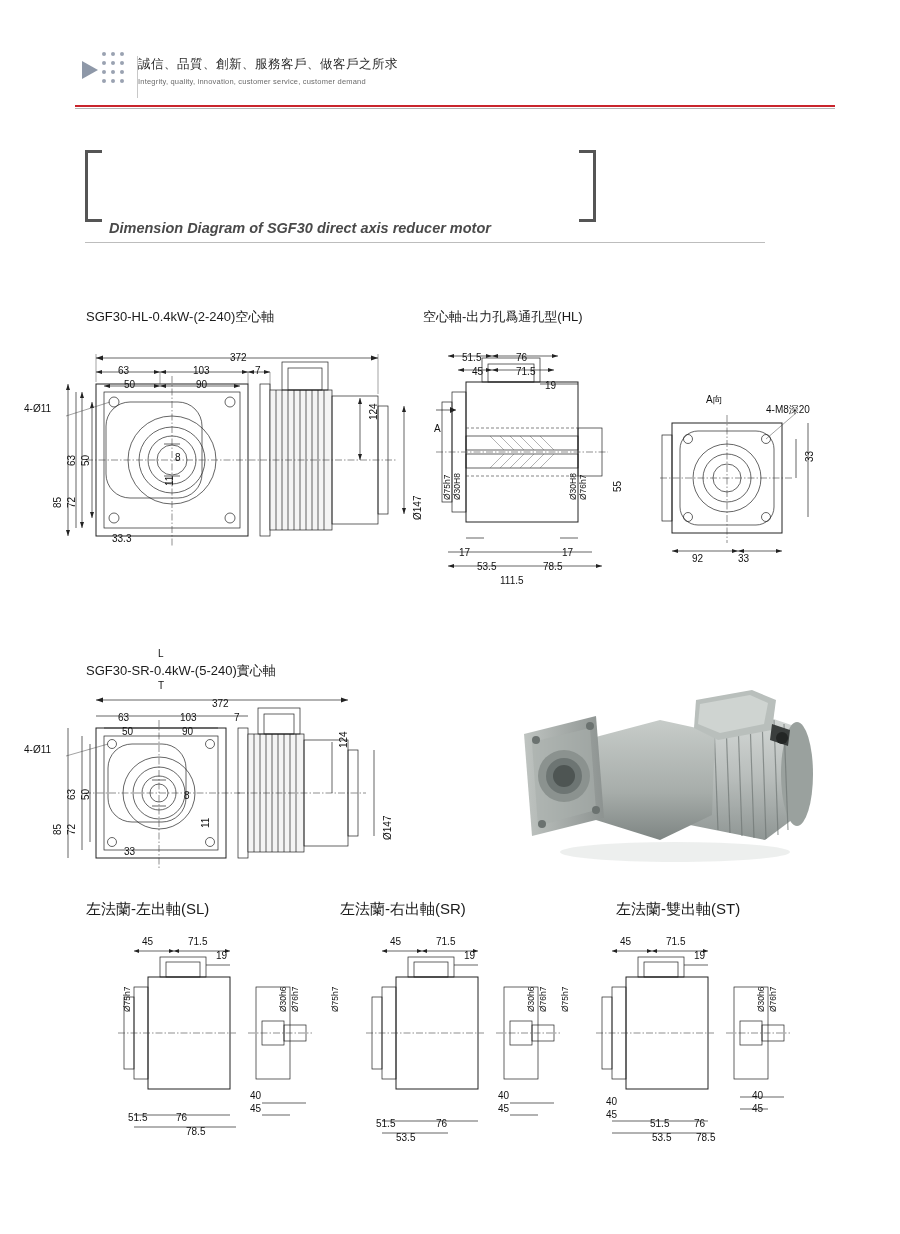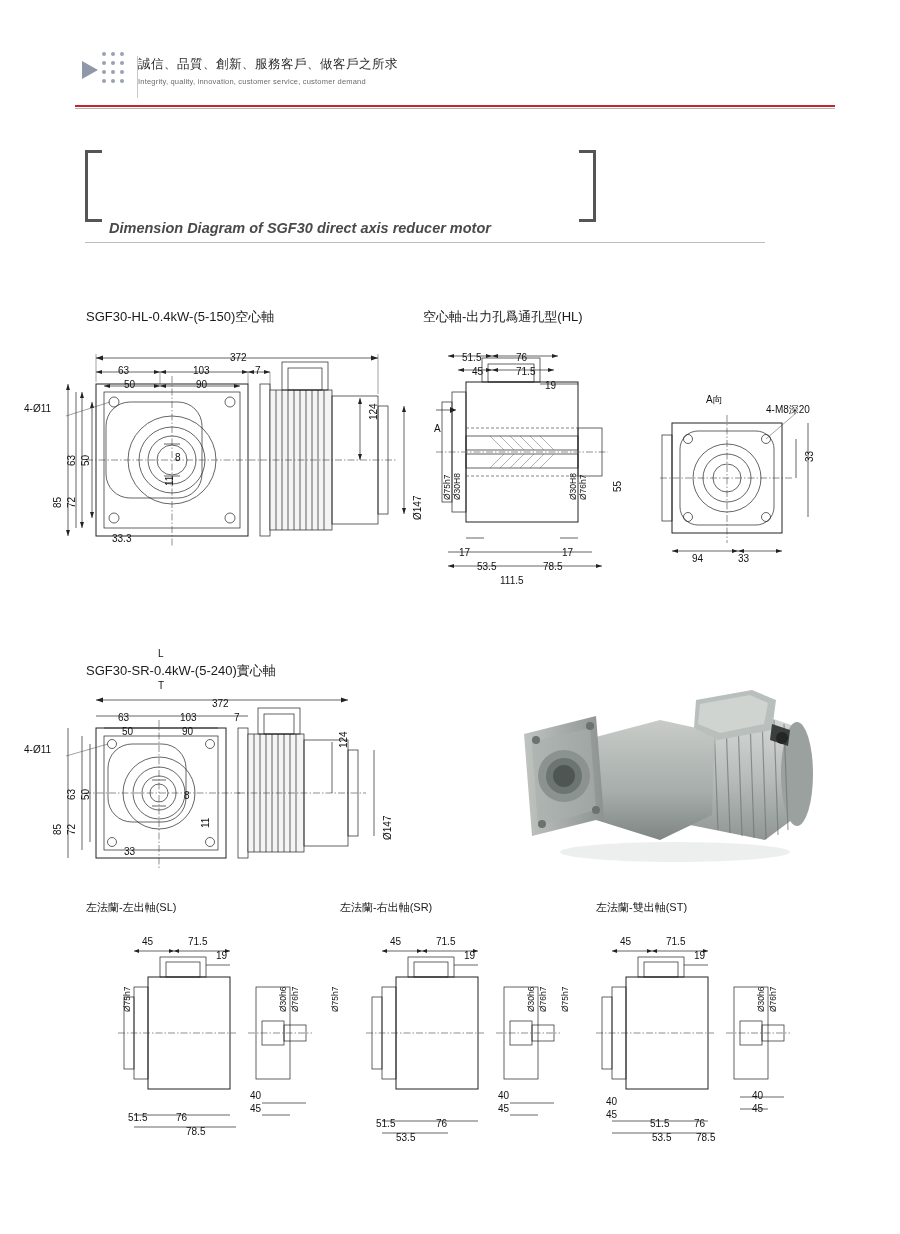--- a/index.html
+++ b/index.html
@@ -166,21 +166,21 @@
 
   
   .sect-label {
     position: absolute;
     font-size: 13px;
     color: #1a1a1a;
     white-space: nowrap;
   }
   .sub-label {
     position: absolute;
-    font-size: 11px;
+    font-size: 15px;
     color: #1a1a1a;
     white-space: nowrap;
   }
   .dim {
     position: absolute;
     font-size: 10px;
     color: #111;
     white-space: nowrap;
     font-family: "Liberation Sans", sans-serif;
   }
@@ -238,21 +238,21 @@
   <div class="header-rule-thin"></div>
 </div>
 
 <div class="title-block">
   <div class="title-bracket-l"></div>
   <div class="title-bracket-r"></div>
   <div class="title-en">Dimension Diagram of SGF30 direct axis reducer motor</div>
   <div class="title-underline"></div>
 </div>
 
-<div class="sect-label" style="left:86px; top:308px;">SGF30-HL-0.4kW-(5-150)空心軸</div>
+<div class="sect-label" style="left:86px; top:308px;">SGF30-HL-0.4kW-(2-240)空心軸</div>
 <div class="sect-label" style="left:423px; top:308px;">空心軸-出力孔爲通孔型(HL)</div>
 
 <svg style="position:absolute; left:60px; top:340px;" width="360" height="230" viewBox="0 0 360 230">
 
   <rect x="36" y="44" width="152" height="152" class="ln" stroke-width="1"></rect>
   <rect x="44" y="52" width="136" height="136" class="ln-t"></rect>
 
   <path d="M70 62 h48 a24 24 0 0 1 24 24 v48 a24 24 0 0 1 -24 24 h-48 a24 24 0 0 1 -24 -24 v-48 a24 24 0 0 1 24 -24 z" class="ln-t"></path>
   <circle cx="112" cy="120" r="44" class="ln-t"></circle>
   <circle cx="112" cy="120" r="33" class="ln-t"></circle>
@@ -454,21 +454,21 @@
     <path d="M132 146 l-6 -2 v4 z" fill="#222"></path>
 
   <line x1="146" y1="34" x2="146" y2="73" class="ln-t"></line>
   <line x1="158" y1="18" x2="158" y2="112" class="ln-t"></line>
 </svg>
 
 <div class="dim" style="left:706px; top:393px;">A向</div>
 <div class="dim" style="left:766px; top:403px;">4-M8深20</div>
 <div class="dim rot" style="left:804px; top:462px;">33</div>
 <div class="dim rot" style="left:612px; top:492px;">55</div>
-<div class="dim" style="left:692px; top:553px;">94</div>
+<div class="dim" style="left:692px; top:553px;">92</div>
 <div class="dim" style="left:738px; top:553px;">33</div>
 
 <div class="dim" style="left:158px; top:648px;">L</div>
 <div class="sect-label" style="left:86px; top:662px;">SGF30-SR-0.4kW-(5-240)實心軸</div>
 <div class="dim" style="left:158px; top:680px;">T</div>
 
 <svg style="position:absolute; left:60px; top:690px;" width="360" height="200" viewBox="0 0 360 200">
   <rect x="36" y="38" width="130" height="130" class="ln" stroke-width="1"></rect>
   <rect x="44" y="46" width="114" height="114" class="ln-t"></rect>
   <path d="M72 54 h30 a24 24 0 0 1 24 24 v30 a24 24 0 0 1 -24 24 h-30 a24 24 0 0 1 -24 -24 v-30 a24 24 0 0 1 24 -24 z" class="ln-t"></path>
@@ -585,21 +585,21 @@
 
     <path d="M272 34 L290 40 L288 56 L270 50 Z" fill="#3a3e3d"></path>
     <circle cx="282" cy="48" r="6" fill="#232625"></circle>
 
     <ellipse cx="175" cy="162" rx="115" ry="10" fill="#e9ebea" opacity=".8"></ellipse>
   </svg>
 </div>
 
 <div class="sub-label" style="left:86px; top:900px;">左法蘭-左出軸(SL)</div>
 <div class="sub-label" style="left:340px; top:900px;">左法蘭-右出軸(SR)</div>
-<div class="sub-label" style="left:596px; top:900px;">左法蘭-雙出軸(ST)</div>
+<div class="sub-label" style="left:616px; top:900px;">左法蘭-雙出軸(ST)</div>
 
 <svg style="position:absolute; left:110px; top:925px;" width="210" height="215" viewBox="0 0 210 215">
   <rect x="38" y="52" width="82" height="112" class="ln" stroke-width="1"></rect>
   <rect x="24" y="62" width="14" height="92" class="ln-t"></rect>
   <rect x="14" y="72" width="10" height="72" class="ln-t"></rect>
   <rect x="50" y="32" width="46" height="20" class="ln-t"></rect>
   <rect x="56" y="37" width="34" height="15" class="ln-t"></rect>
   <line x1="8" y1="108" x2="126" y2="108" class="ctr"></line>
 
   <rect x="146" y="62" width="34" height="92" class="ln-t"></rect>

